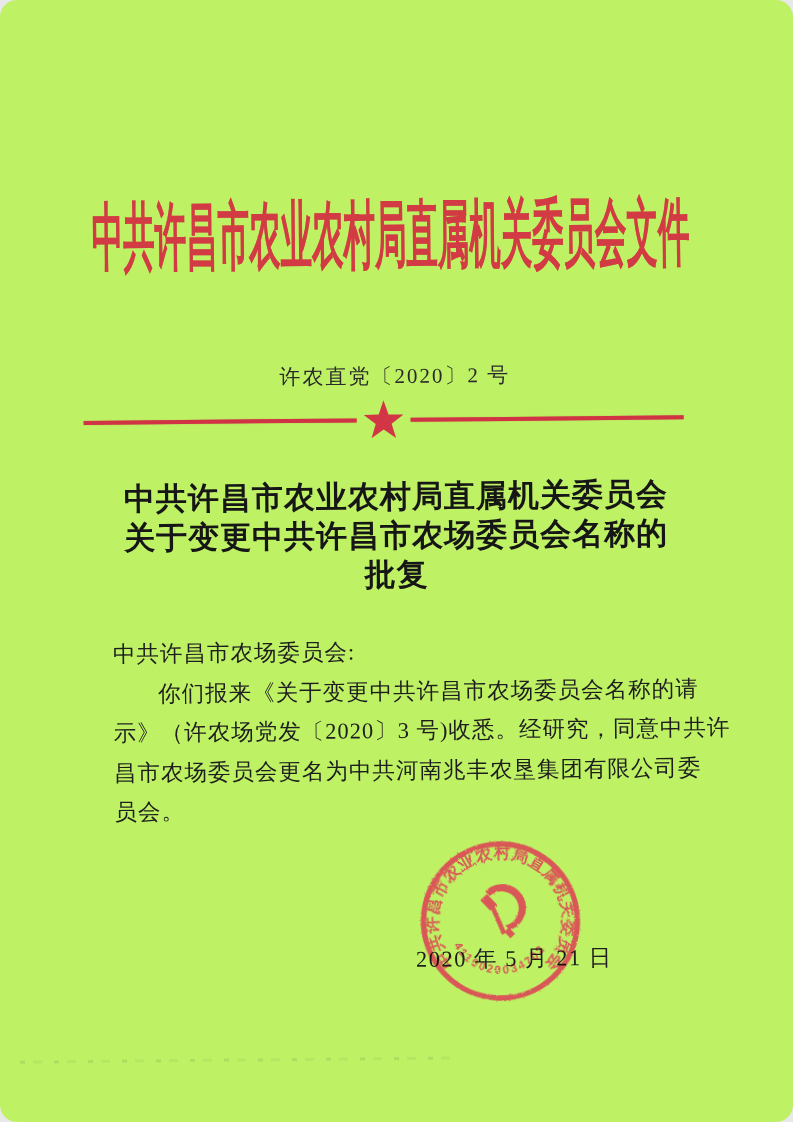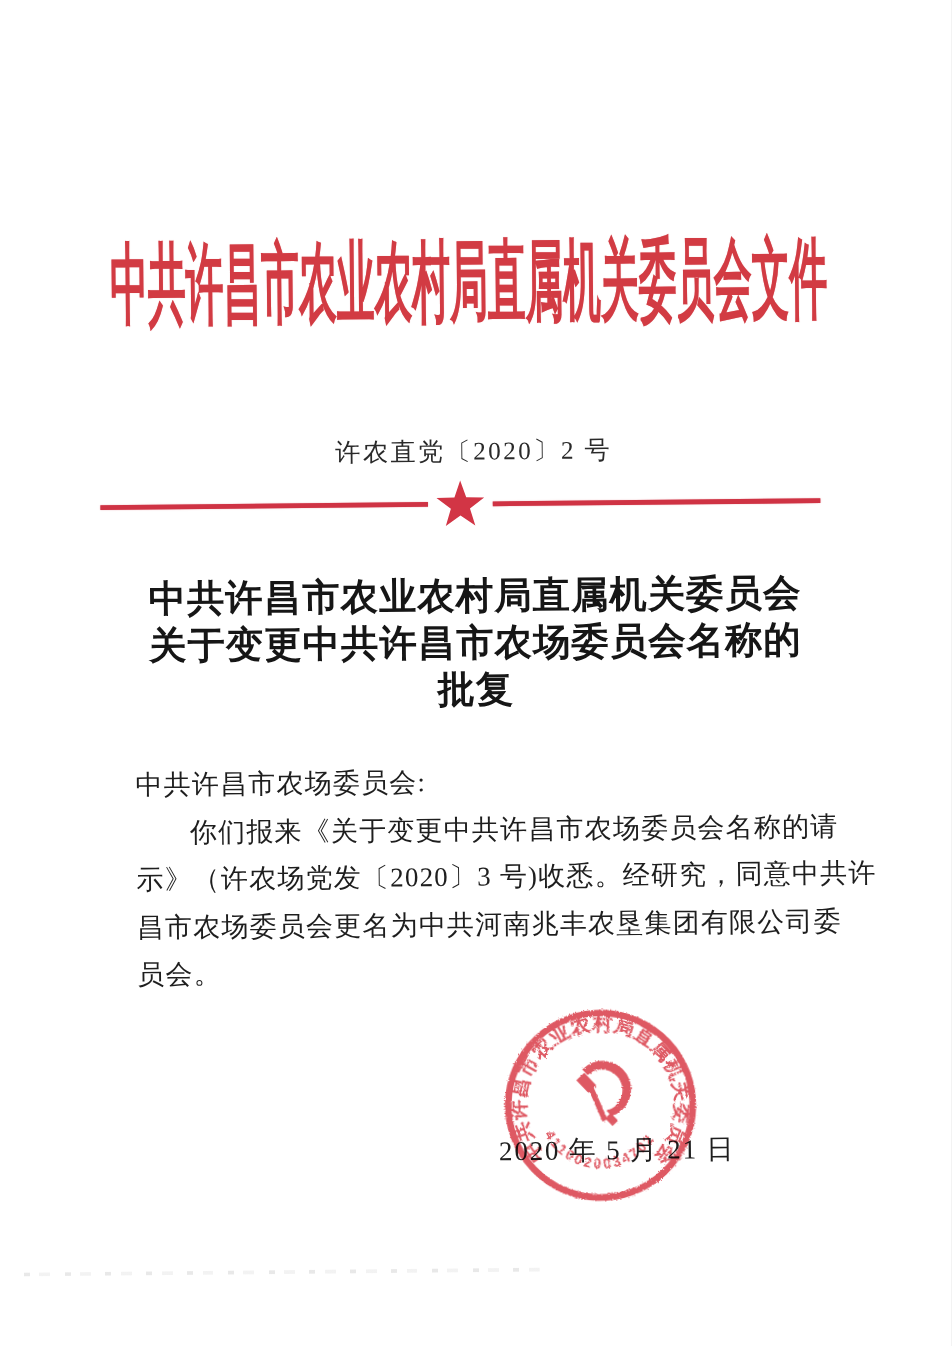--- a/index.html
+++ b/index.html
@@ -2,23 +2,24 @@
 <html><head>
 <meta charset="utf-8">
 <style>
   * { margin: 0; padding: 0; box-sizing: border-box; }
   html, body { background: #e8e8e8; }
   .page {
     position: relative;
     width: 793px;
     height: 1122px;
     margin: 0 auto;
-    background: #ffffff;
+    background: #bef264;
     overflow: hidden;
     font-family: "Liberation Serif", "DejaVu Serif", serif;
+    border-radius: 17px;
   }
   .tilt {
     position: absolute;
     inset: 0;
     transform: rotate(-0.55deg);
     transform-origin: 50% 50%;
   }
   
   .letterhead {
     position: absolute;

